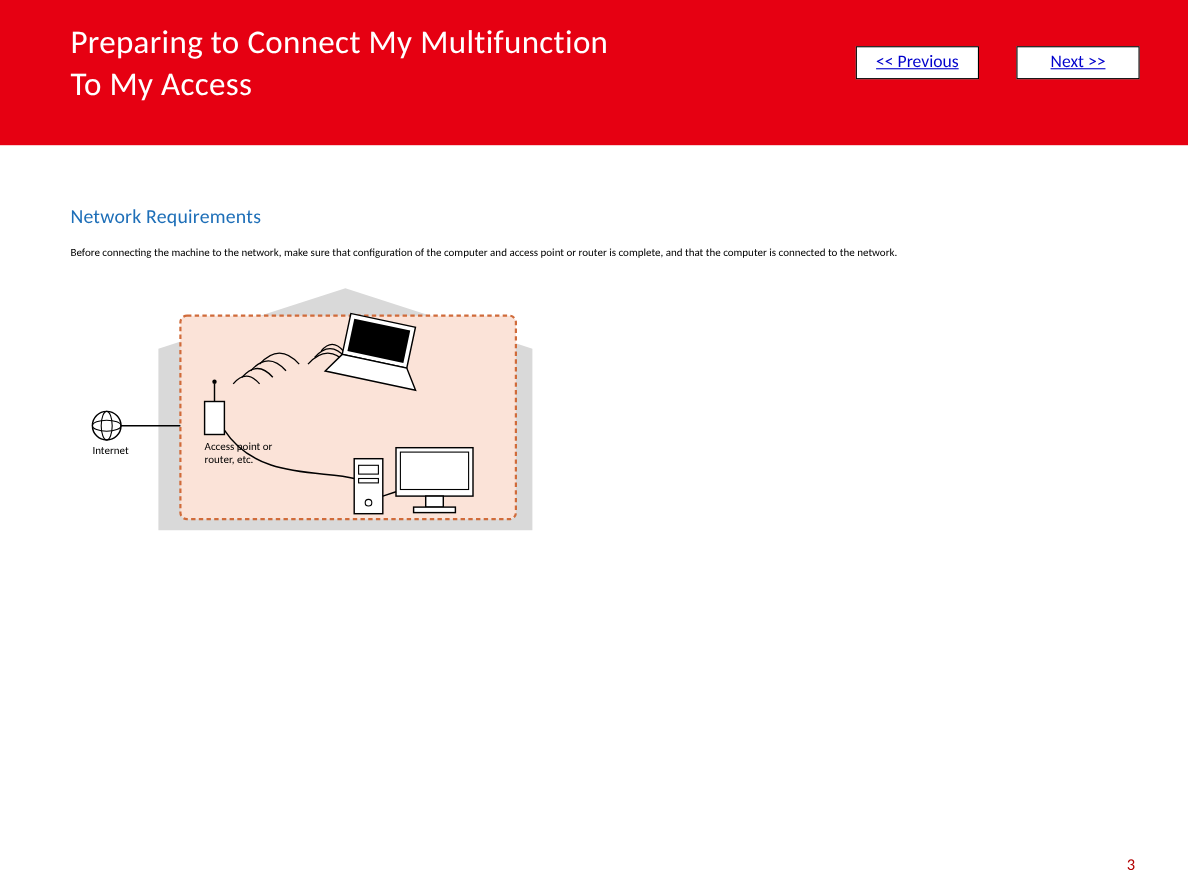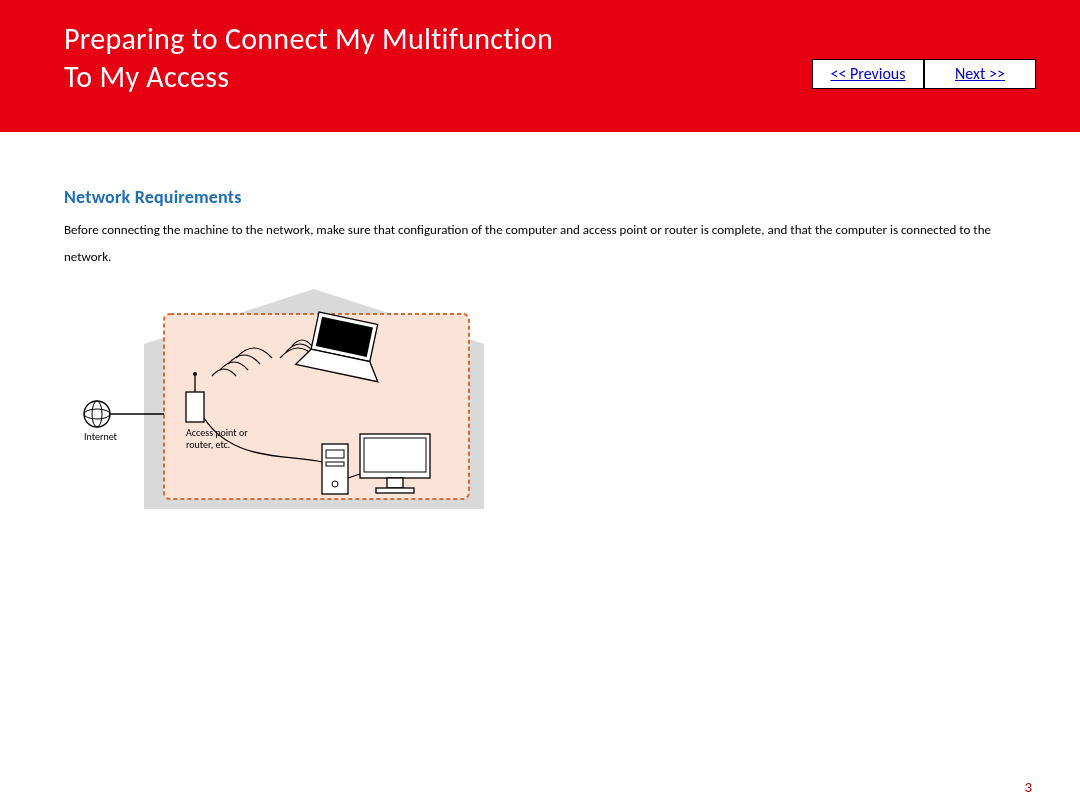--- a/index.html
+++ b/index.html
@@ -1,23 +1,23 @@
 <!DOCTYPE html>
 <html><head>
 <meta charset="utf-8">
 <style>
   html,body{margin:0;padding:0;width:1080px;height:810px;font-family:"Segoe UI","Calibri",sans-serif;background:#fff;color:#000;overflow:hidden}
   .page{width:1080px;height:810px;position:relative}
   .topbar{background:#e60012;color:#fff;padding:20px 0 32px 0;position:relative;min-height:80px}
   .title{font-size:30px;font-weight:300;line-height:38px;margin:0 0 0 64px;letter-spacing:.3px}
-  .navbtns{position:absolute;right:44px;top:59px;display:flex;}
+  .navbtns{position:absolute;right:44px;top:42px;display:flex;gap:34px}
   .navbtn{background:#fff;color:#0000cc;text-decoration:underline;border:1px solid #000;padding:4px 12px 5px 12px;font-size:16px;cursor:pointer;min-width:86px;text-align:center}
   .body{padding:54px 64px 0 64px}
-  .section-heading{color:#1e6fb8;font-weight:700;font-size:18px;margin:0 0 8px 0;letter-spacing:.2px}
-  .para{font-size:13px;line-height:27px;margin:0 0 14px 0}
+  .section-heading{color:#1e6fb8;font-weight:400;font-size:18px;margin:0 0 8px 0;letter-spacing:.2px}
+  .para{font-size:10px;line-height:27px;margin:0 0 14px 0}
   .diagram-wrap{margin-top:6px}
   .footer{position:absolute;bottom:14px;right:48px;color:#b30000;font-size:15px}
 </style>
 </head>
 <body>
 
 <div class="page">
 
   <div class="topbar">
     <div class="title">

